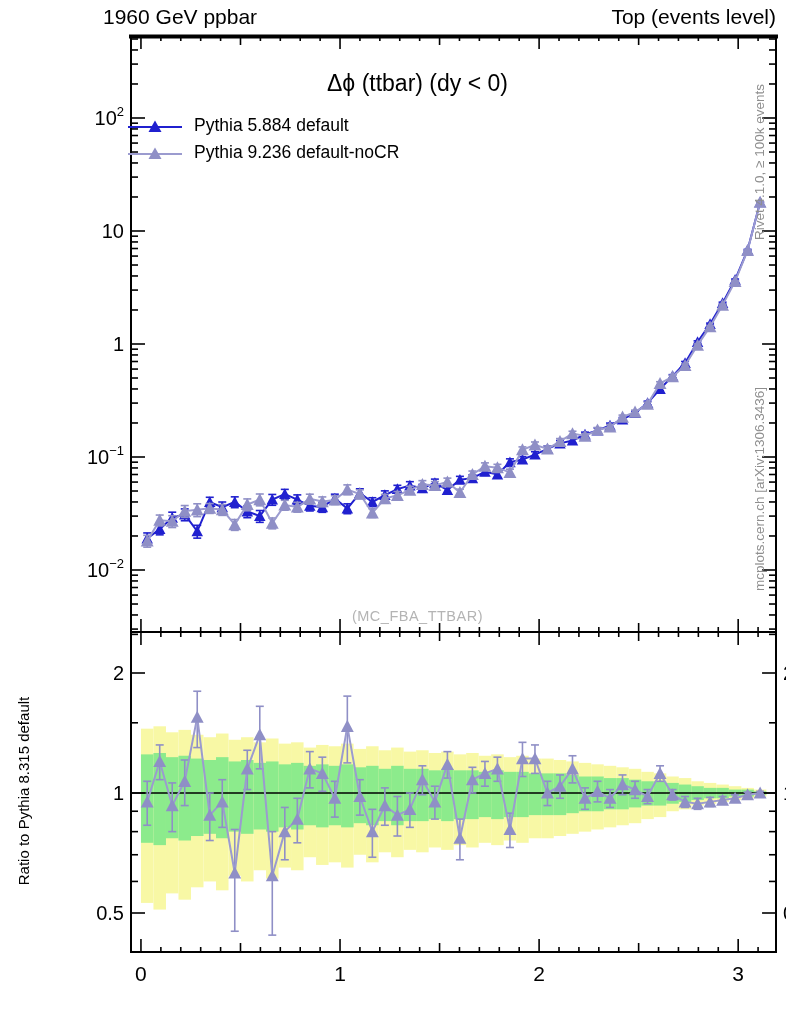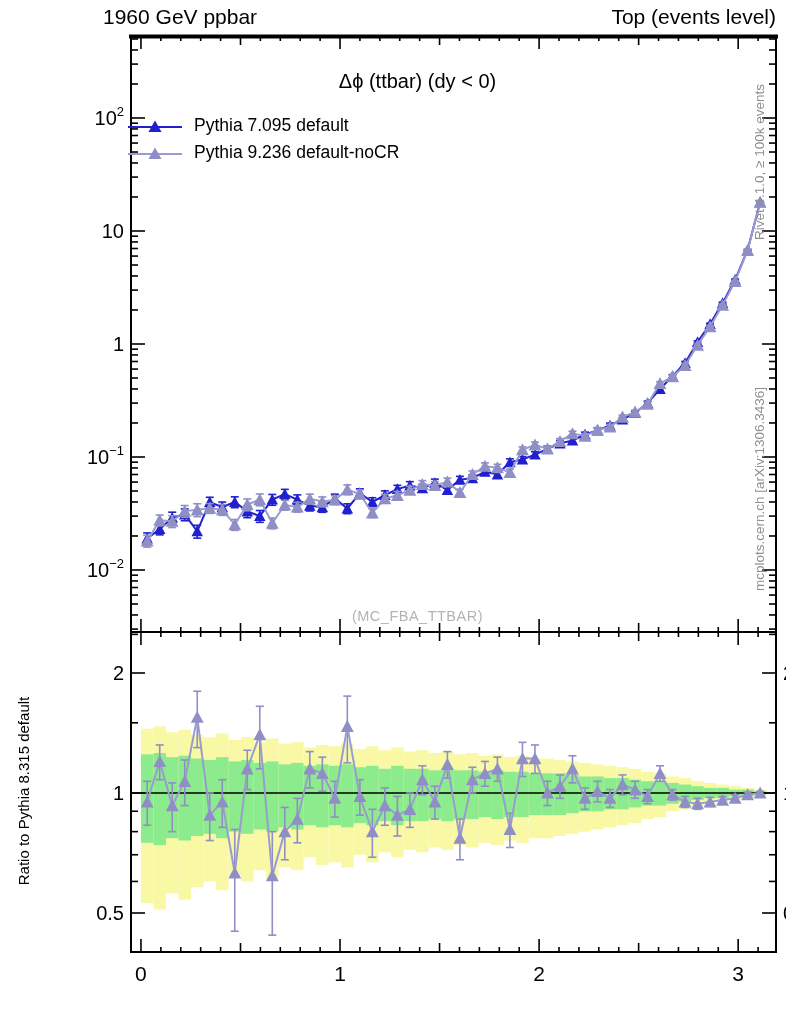--- a/index.html
+++ b/index.html
@@ -1,21 +1,21 @@
 <!DOCTYPE html>
 <html><head>
 <meta charset="utf-8">
 <style>
   html,body{margin:0;padding:0;background:#fff;}
   body{width:786px;height:1024px;font-family:"Liberation Sans",sans-serif;}
   .page{position:relative;width:786px;height:1024px;background:#fff;overflow:hidden;padding-left:36px;}
   .hdr{position:absolute;top:5px;font-size:21px;color:#000;white-space:nowrap;}
   #hdrL{left:103px;}
   #hdrR{right:46px;}
-  .ptitle{position:absolute;left:95px;width:645px;top:70px;text-align:center;font-size:20px;color:#000;}
+  .ptitle{position:absolute;left:95px;width:645px;top:70px;text-align:center;font-size:23px;color:#000;}
   .legend{position:absolute;left:127px;top:112px;}
   .lrow{display:flex;align-items:center;height:27px;font-size:17.5px;color:#000;white-space:nowrap;}
   .lrow svg{margin-right:11px;display:block;}
   .watermark{position:absolute;left:95px;width:645px;top:581px;text-align:center;
              font-size:14.5px;color:#b4b4b4;letter-spacing:.5px;margin-top:27px;}
   .vcap{position:absolute;white-space:nowrap;font-size:13.5px;color:#8e8e8e;
         transform:translate(-50%,-50%) rotate(-90deg);}
   #capTop{left:759px;top:162px;}
   #capBot{left:759px;top:489px;}
   #ratioYL{position:absolute;left:23px;top:791px;white-space:nowrap;font-size:15px;color:#000;
@@ -1016,21 +1016,21 @@
       </g>
     </svg>
 
   <div class="ptitle">Δϕ (ttbar) (dy &lt; 0)</div>
   <div class="legend" id="legendBox">
       <div class="lrow">
         <svg width="56" height="16">
           <line x1="1" y1="9" x2="55" y2="9" stroke="#2020cf" stroke-width="2"></line>
           <path d="M28 2.5 L21.5 14 L34.5 14 Z" fill="#2020cf"></path>
         </svg>
-        <span>Pythia 7.095 default</span>
+        <span>Pythia 5.884 default</span>
       </div>
       <div class="lrow">
         <svg width="56" height="16">
           <line x1="1" y1="9" x2="55" y2="9" stroke="#9b9bcf" stroke-width="2"></line>
           <path d="M28 2.5 L21.5 14 L34.5 14 Z" fill="#8f8fc6"></path>
         </svg>
         <span>Pythia 9.236 default-noCR</span>
       </div>
     </div>
   <div class="watermark">(MC_FBA_TTBAR)</div>

